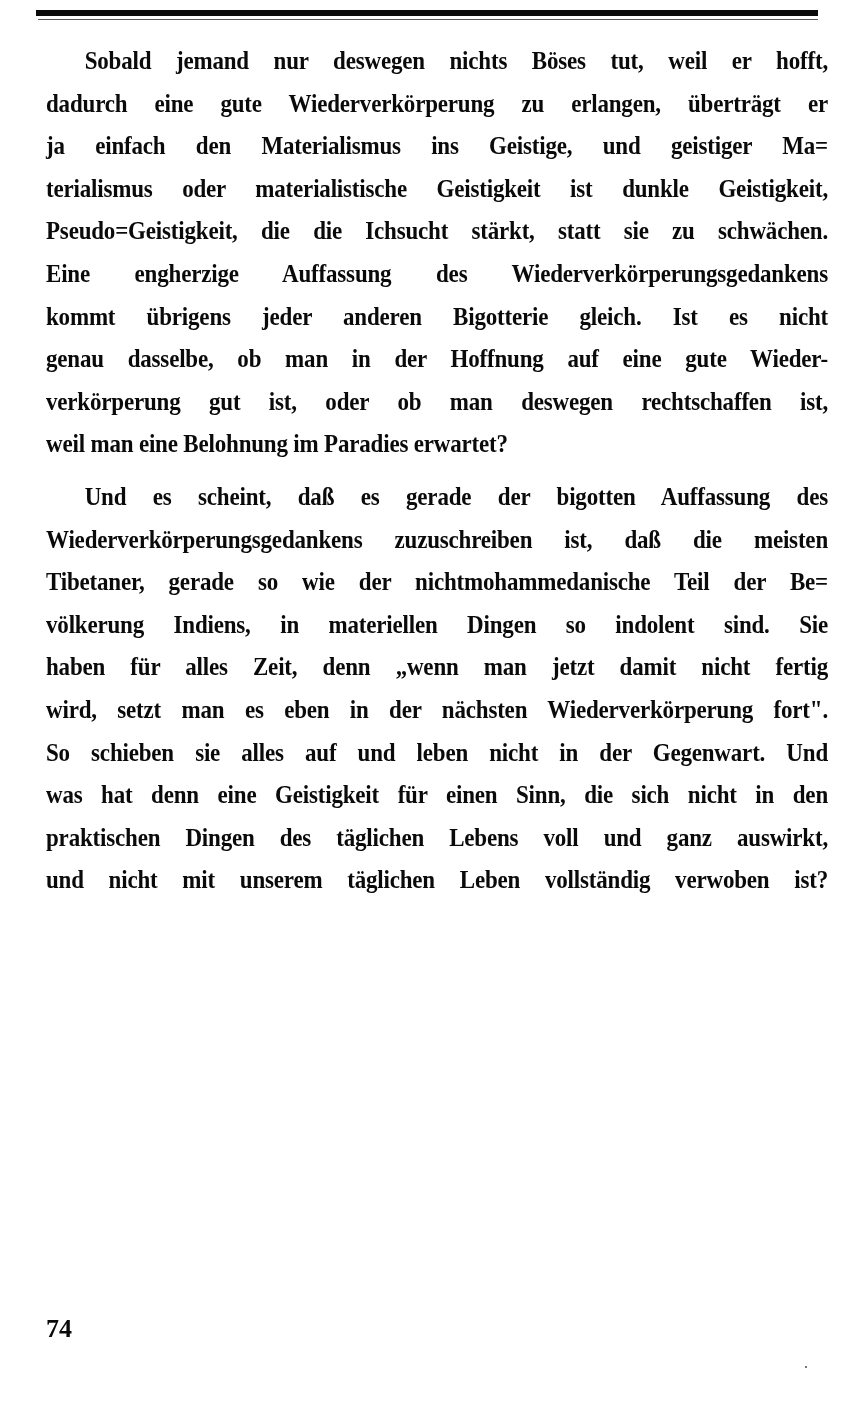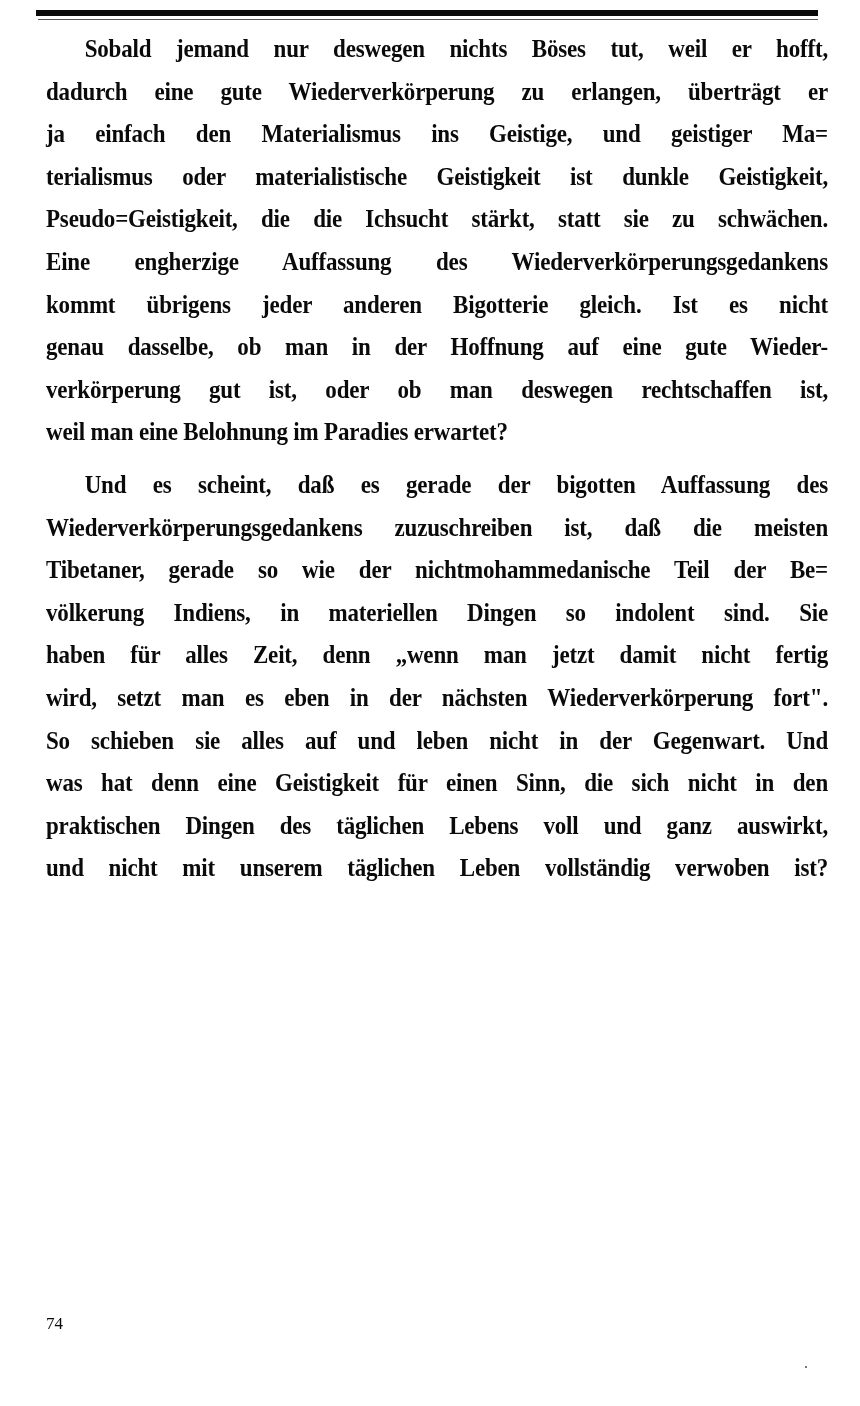--- a/index.html
+++ b/index.html
@@ -27,21 +27,21 @@
       position: absolute;
       left: 38px;
       top: 19px;
       width: 780px;
       height: 1px;
       background: #555;
     }
     .text-block {
       position: absolute;
       left: 46px;
-      top: 28px;
+      top: 40px;
       width: 782px;
     }
     .line {
       display: block;
       height: 42.6px;
       line-height: 42.6px;
       font-size: 25px;
       font-weight: bold;
       font-family: "Liberation Serif", "DejaVu Serif", serif;
       text-align: justify;
@@ -60,22 +60,22 @@
       text-align-last: left;
     }
     .para-gap {
       height: 10px;
     }
     .page-number {
       position: absolute;
       left: 46px;
       top: 1314px;
       font-family: "Liberation Serif", "DejaVu Serif", serif;
-      font-weight: normal;
-      font-size: 17px;
+      font-weight: bold;
+      font-size: 26px;
     }
     .speck {
       position: absolute;
       left: 805px;
       top: 1366px;
       width: 2px;
       height: 2px;
       background: #777;
     }
   </style>

